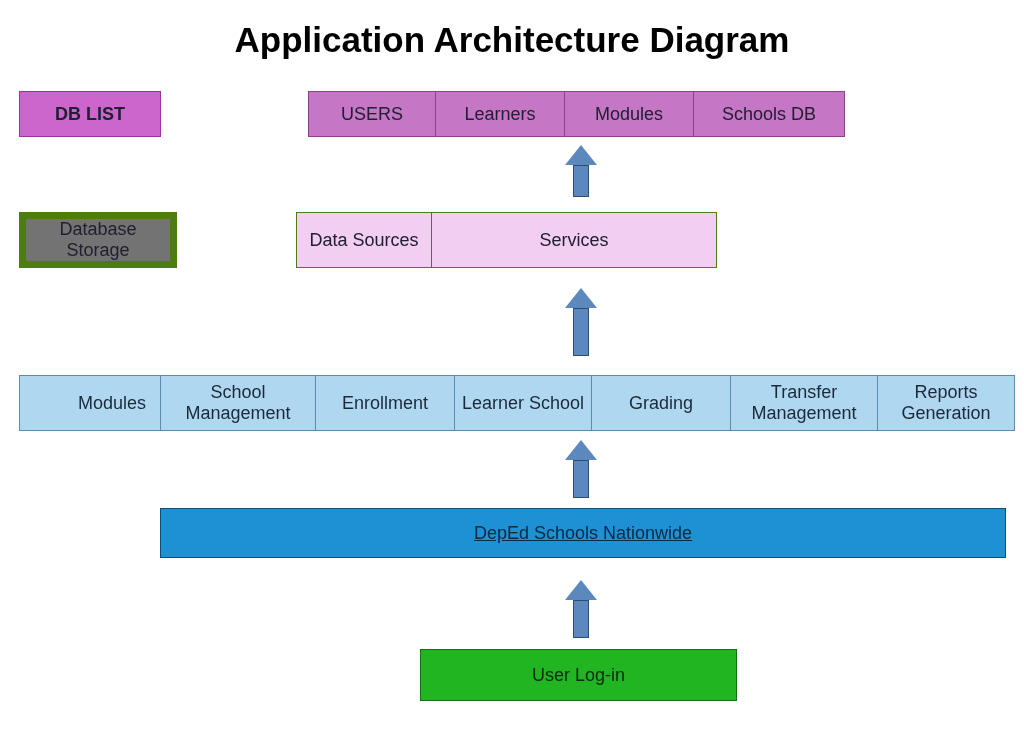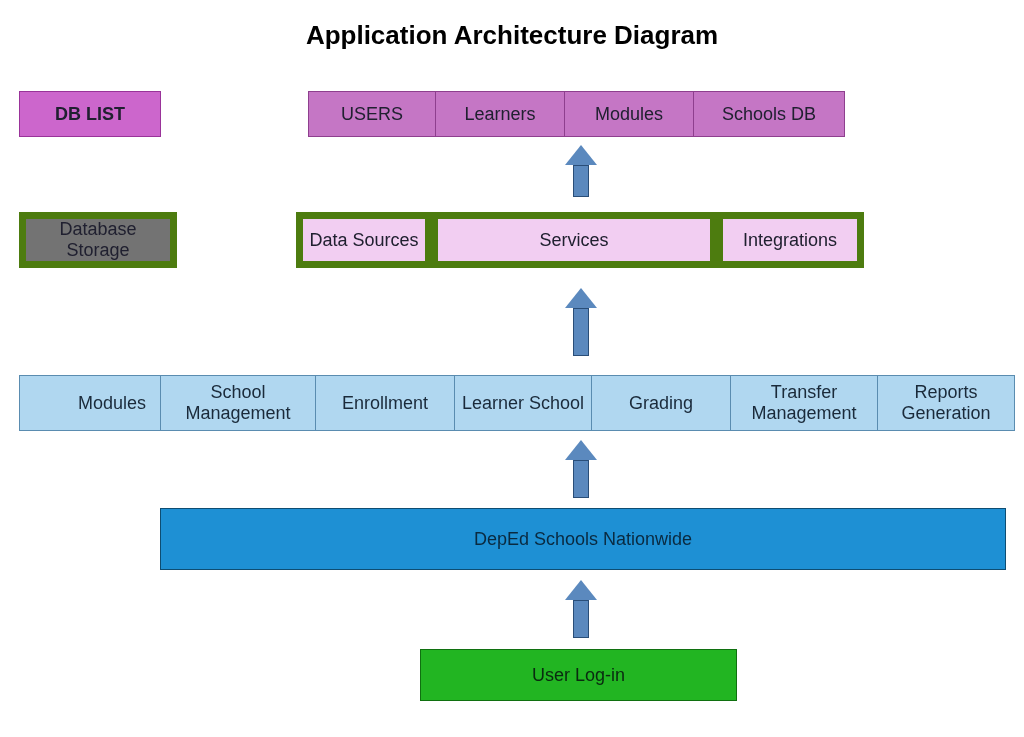--- a/index.html
+++ b/index.html
@@ -12,21 +12,21 @@
     height: 737px;
     position: relative;
   }
   .title {
     position: absolute;
     top: 20px;
     left: 0;
     width: 100%;
     text-align: center;
     font-weight: bold;
-    font-size: 26px;
+    font-size: 35px;
     color: #000;
   }
 
   
   .db-label {
     position: absolute;
     left: 19px;
     top: 91px;
     width: 142px;
     height: 46px;
@@ -77,21 +77,21 @@
   }
   .ds-boxes {
     position: absolute;
     left: 296px;
     top: 212px;
     display: flex;
   }
   .ds-box {
     height: 56px;
     background: #F2CEF2;
-    border: 7px solid #4d7c0f;
+    border: 1px solid #4d7c0f;
     display: flex;
     align-items: center;
     justify-content: center;
     font-size: 18px;
     color: #202030;
     margin-left: -1px;
   }
   .ds-box:first-child { margin-left: 0; }
 
   
@@ -115,28 +115,29 @@
     line-height: 1.15;
   }
   .mod-box:first-child { margin-left: 0; }
 
   
   .schools {
     position: absolute;
     left: 160px;
     top: 508px;
     width: 846px;
-    height: 62px;
+    height: 50px;
     background: #1E90D4;
     border: 1px solid #0E4D72;
     display: flex;
     align-items: center;
     justify-content: center;
     font-size: 18px;
     color: #0a2a40;
+    text-decoration: underline;
   }
 
   
   .login {
     position: absolute;
     left: 420px;
     top: 649px;
     width: 317px;
     height: 52px;
     background: #22B522;
@@ -196,21 +197,20 @@
 
 <div class="arrow" style="left:565px; top:145px;">
   <div class="head"></div>
   <div class="shaft" style="height:32px;"></div>
 </div>
 
 <div class="ds-label">Database Storage</div>
 <div class="ds-boxes">
   <div class="ds-box" style="width:136px;">Data Sources</div>
   <div class="ds-box" style="width:286px;">Services</div>
-  <div class="ds-box" style="width:148px;">Integrations</div>
 </div>
 
 <div class="arrow" style="left:565px; top:288px;">
   <div class="head"></div>
   <div class="shaft" style="height:48px;"></div>
 </div>
 
 <div class="mod-row">
   <div class="mod-box" style="width:142px;padding-left:44px;">Modules</div>
   <div class="mod-box" style="width:156px;">School Management</div>

